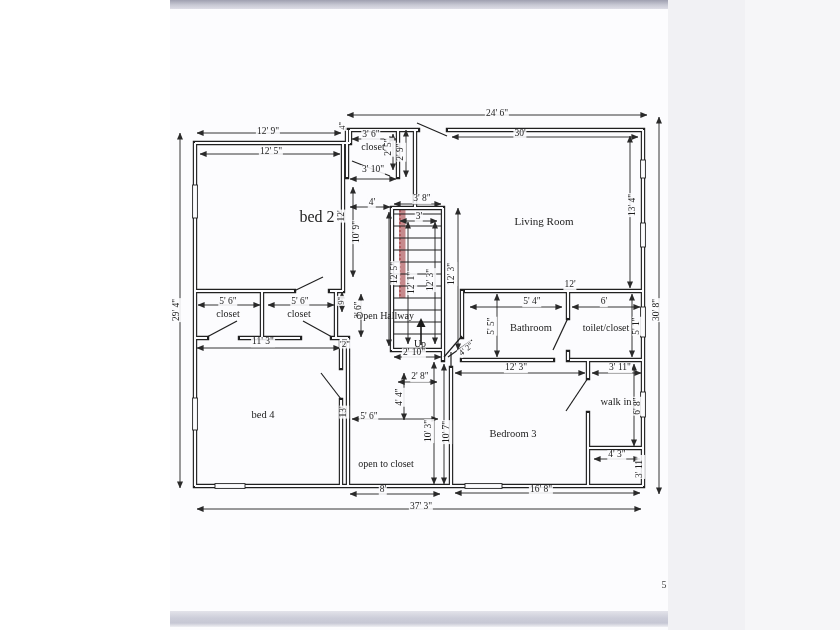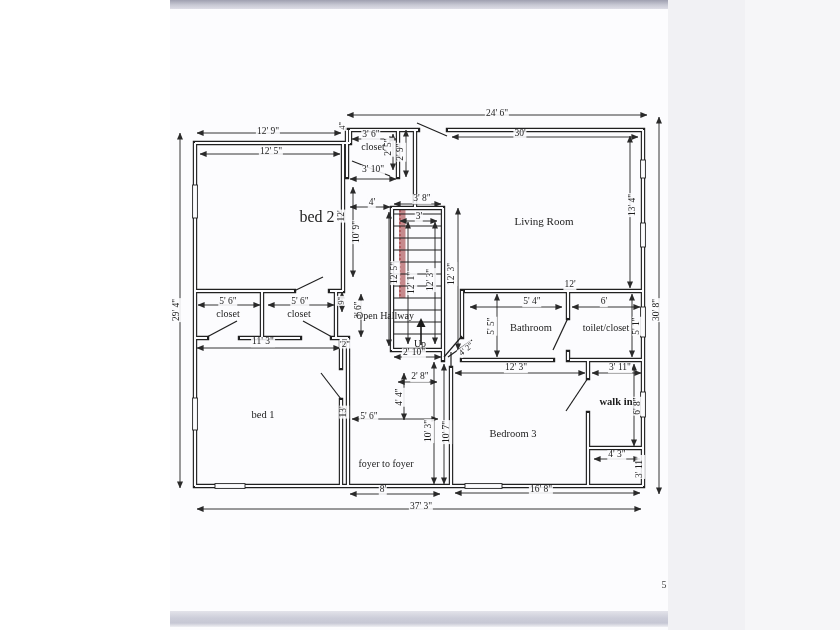--- a/index.html
+++ b/index.html
@@ -253,30 +253,30 @@
       <div class="lbl" style="left: 466px; top: 349px; font-size: 8.5px; transform: translate(-50%, -50%) rotate(-38deg);">4' 2"</div>
       <div class="lbl" style="left: 570px; top: 285px; transform: translate(-50%, -50%) rotate(0deg);">12'</div>
       <div class="lbl" style="left: 532px; top: 302px; transform: translate(-50%, -50%) rotate(0deg);">5' 4"</div>
       <div class="lbl" style="left: 604px; top: 302px; transform: translate(-50%, -50%) rotate(0deg);">6'</div>
       <div class="lbl" style="left: 492px; top: 326px; transform: translate(-50%, -50%) rotate(-90deg);">5' 5"</div>
       <div class="lbl room" style="left: 531px; top: 328px; font-size: 10.5px; transform: translate(-50%, -50%) rotate(0deg);">Bathroom</div>
       <div class="lbl room" style="left: 606px; top: 328px; font-size: 10px; transform: translate(-50%, -50%) rotate(0deg);">toilet/closet</div>
       <div class="lbl" style="left: 637px; top: 326px; transform: translate(-50%, -50%) rotate(-90deg);">5' 1"</div>
       <div class="lbl" style="left: 516px; top: 368px; transform: translate(-50%, -50%) rotate(0deg);">12' 3"</div>
       <div class="lbl" style="left: 620px; top: 368px; transform: translate(-50%, -50%) rotate(0deg);">3' 11"</div>
-      <div class="lbl room" style="left: 263px; top: 415px; font-size: 10.5px; transform: translate(-50%, -50%) rotate(0deg);">bed 1</div>
+      <div class="lbl room" style="left: 263px; top: 415px; font-size: 10.5px; transform: translate(-50%, -50%) rotate(0deg);">bed 4</div>
       <div class="lbl" style="left: 344px; top: 412px; transform: translate(-50%, -50%) rotate(-90deg);">13'</div>
       <div class="lbl" style="left: 369px; top: 417px; transform: translate(-50%, -50%) rotate(0deg);">5' 6"</div>
       <div class="lbl" style="left: 400px; top: 397px; transform: translate(-50%, -50%) rotate(-90deg);">4' 4"</div>
       <div class="lbl" style="left: 420px; top: 377px; transform: translate(-50%, -50%) rotate(0deg);">2' 8"</div>
       <div class="lbl" style="left: 429px; top: 431px; transform: translate(-50%, -50%) rotate(-90deg);">10' 3"</div>
       <div class="lbl" style="left: 447px; top: 432px; transform: translate(-50%, -50%) rotate(-90deg);">10' 7"</div>
-      <div class="lbl room" style="left: 386px; top: 464px; font-size: 10px; transform: translate(-50%, -50%) rotate(0deg);">foyer to foyer</div>
+      <div class="lbl room" style="left: 386px; top: 464px; font-size: 10px; transform: translate(-50%, -50%) rotate(0deg);">open to closet</div>
       <div class="lbl room" style="left: 513px; top: 434px; font-size: 10.5px; transform: translate(-50%, -50%) rotate(0deg);">Bedroom 3</div>
-      <div class="lbl room" style="left: 616px; top: 402px; font-size: 10.5px; transform: translate(-50%, -50%) rotate(0deg); font-weight: bold;">walk in</div>
+      <div class="lbl room" style="left: 616px; top: 402px; font-size: 10.5px; transform: translate(-50%, -50%) rotate(0deg);">walk in</div>
       <div class="lbl" style="left: 638px; top: 406px; transform: translate(-50%, -50%) rotate(-90deg);">6' 8"</div>
       <div class="lbl" style="left: 617px; top: 455px; transform: translate(-50%, -50%) rotate(0deg);">4' 3"</div>
       <div class="lbl" style="left: 640px; top: 467px; transform: translate(-50%, -50%) rotate(-90deg);">3' 11"</div>
       <div class="lbl" style="left: 383px; top: 490px; transform: translate(-50%, -50%) rotate(0deg);">8'</div>
       <div class="lbl" style="left: 541px; top: 490px; transform: translate(-50%, -50%) rotate(0deg);">16' 8"</div>
       <div class="lbl" style="left: 421px; top: 507px; transform: translate(-50%, -50%) rotate(0deg);">37' 3"</div>
     </div>
 
   <div id="page-num">5</div>
 </div>

